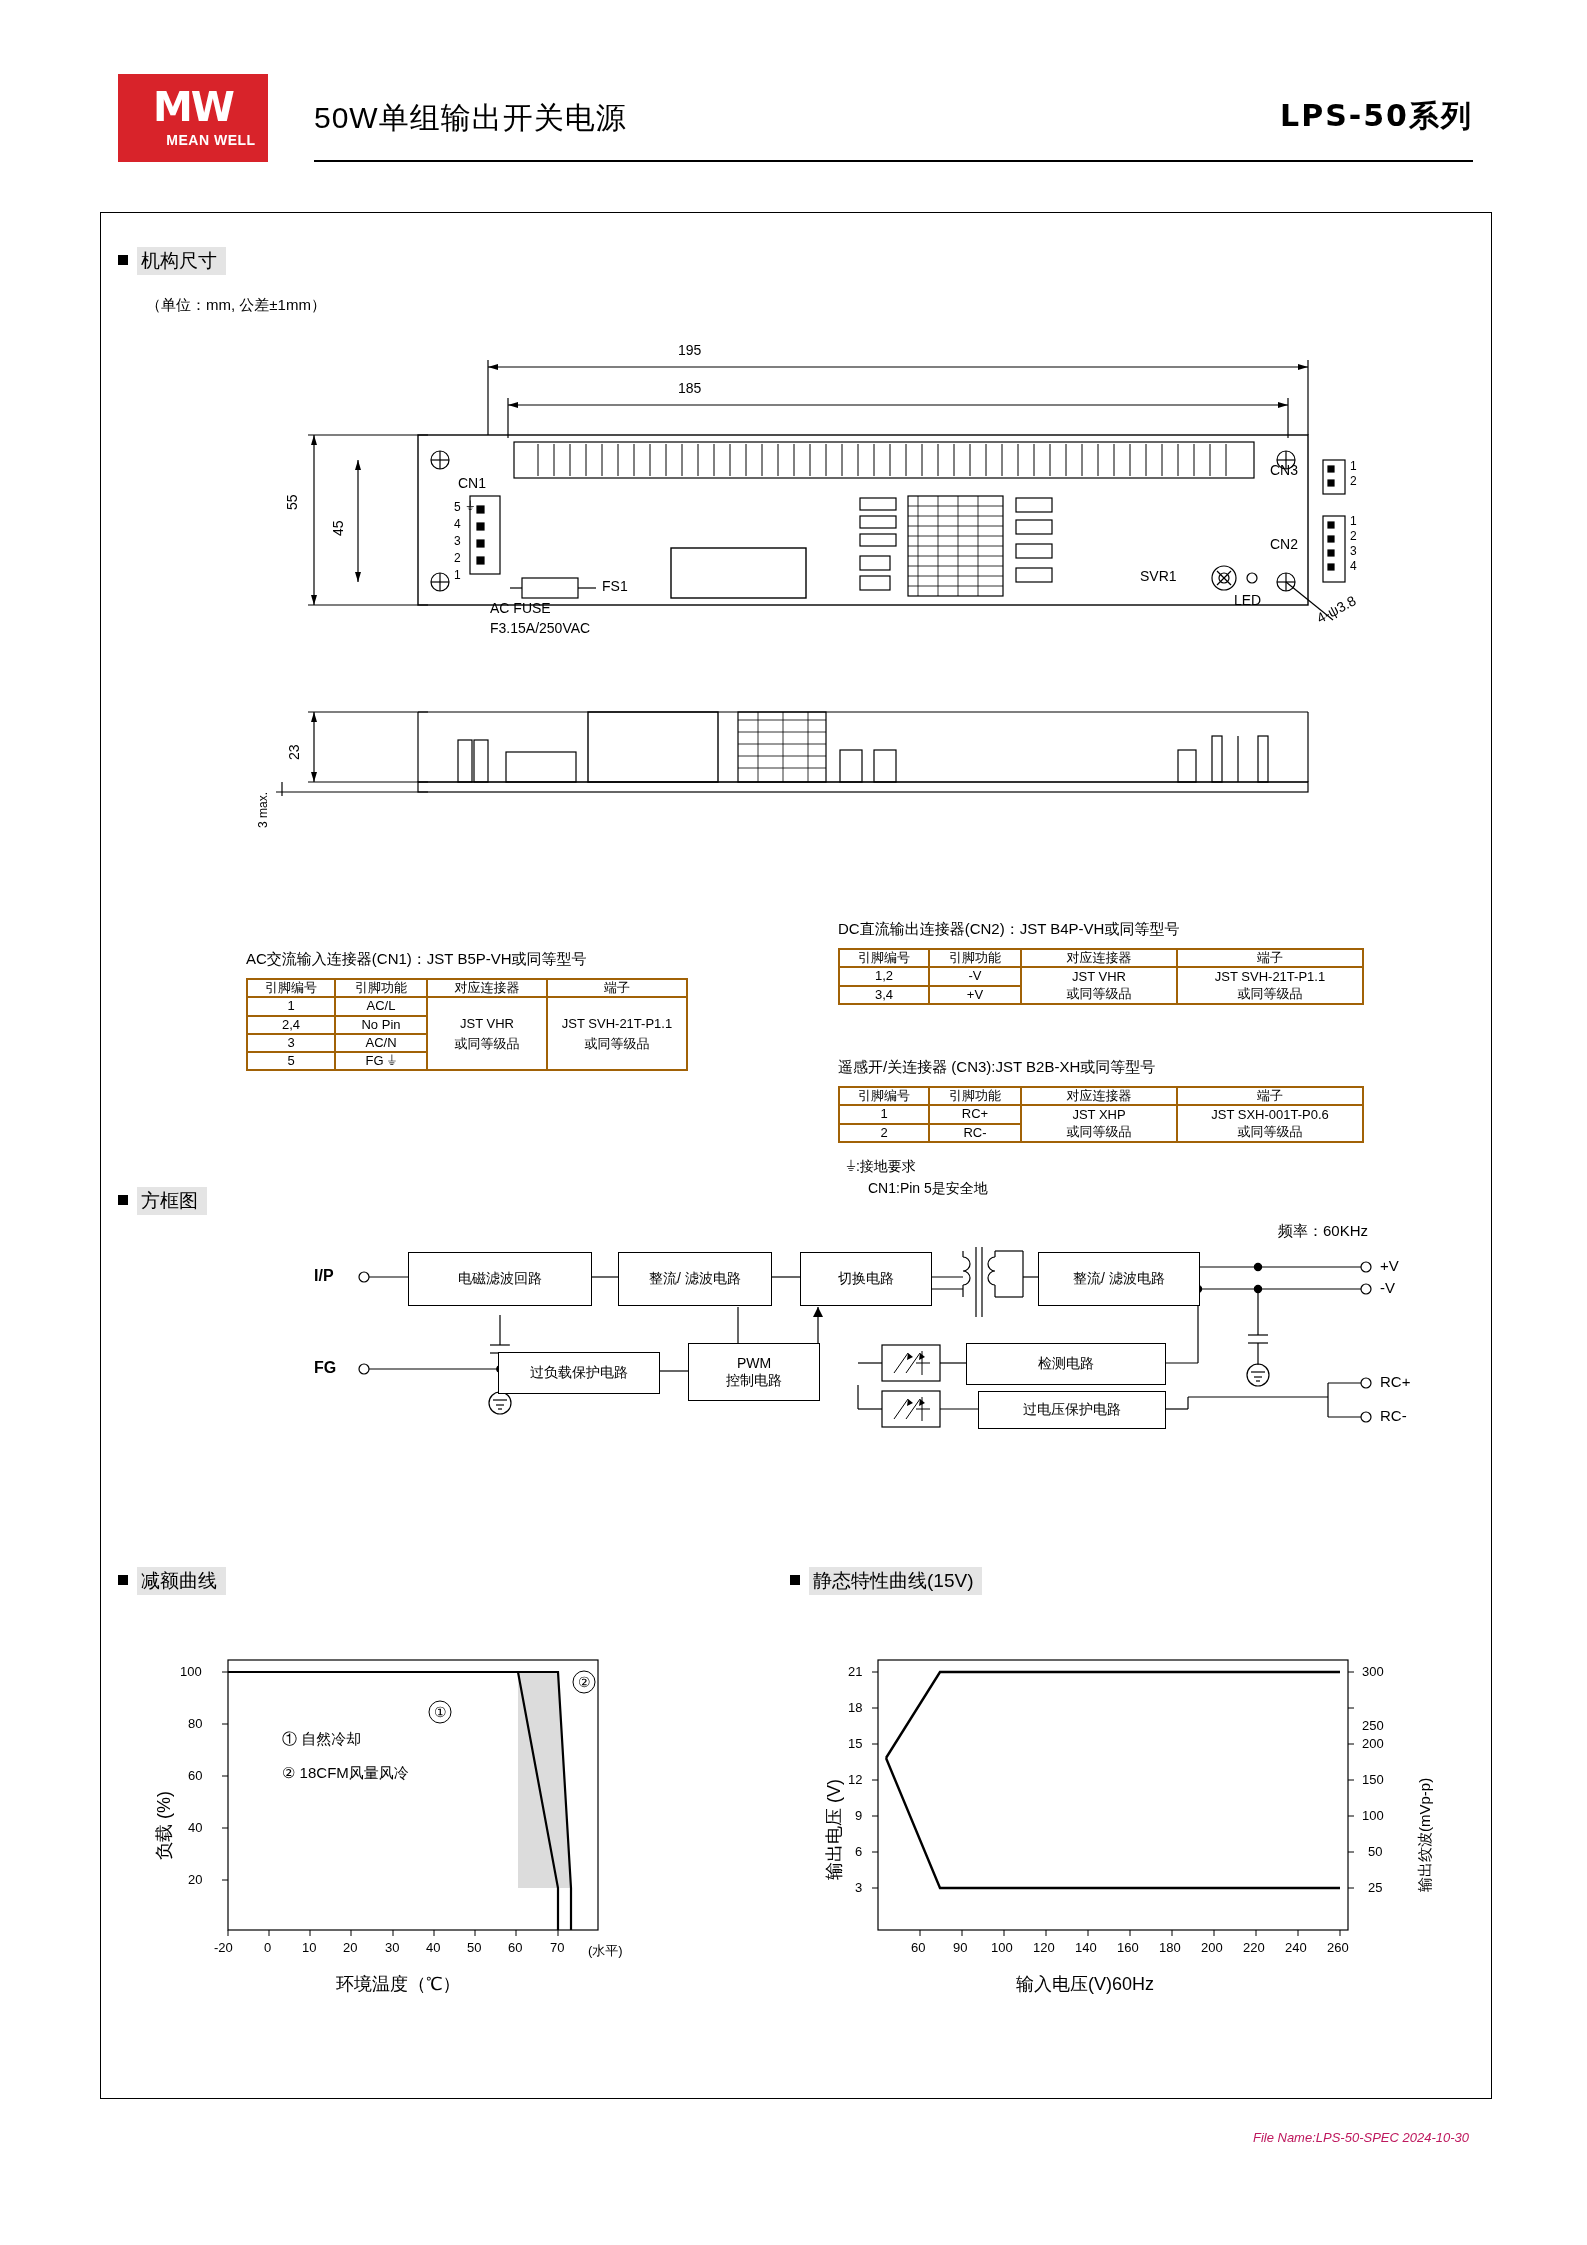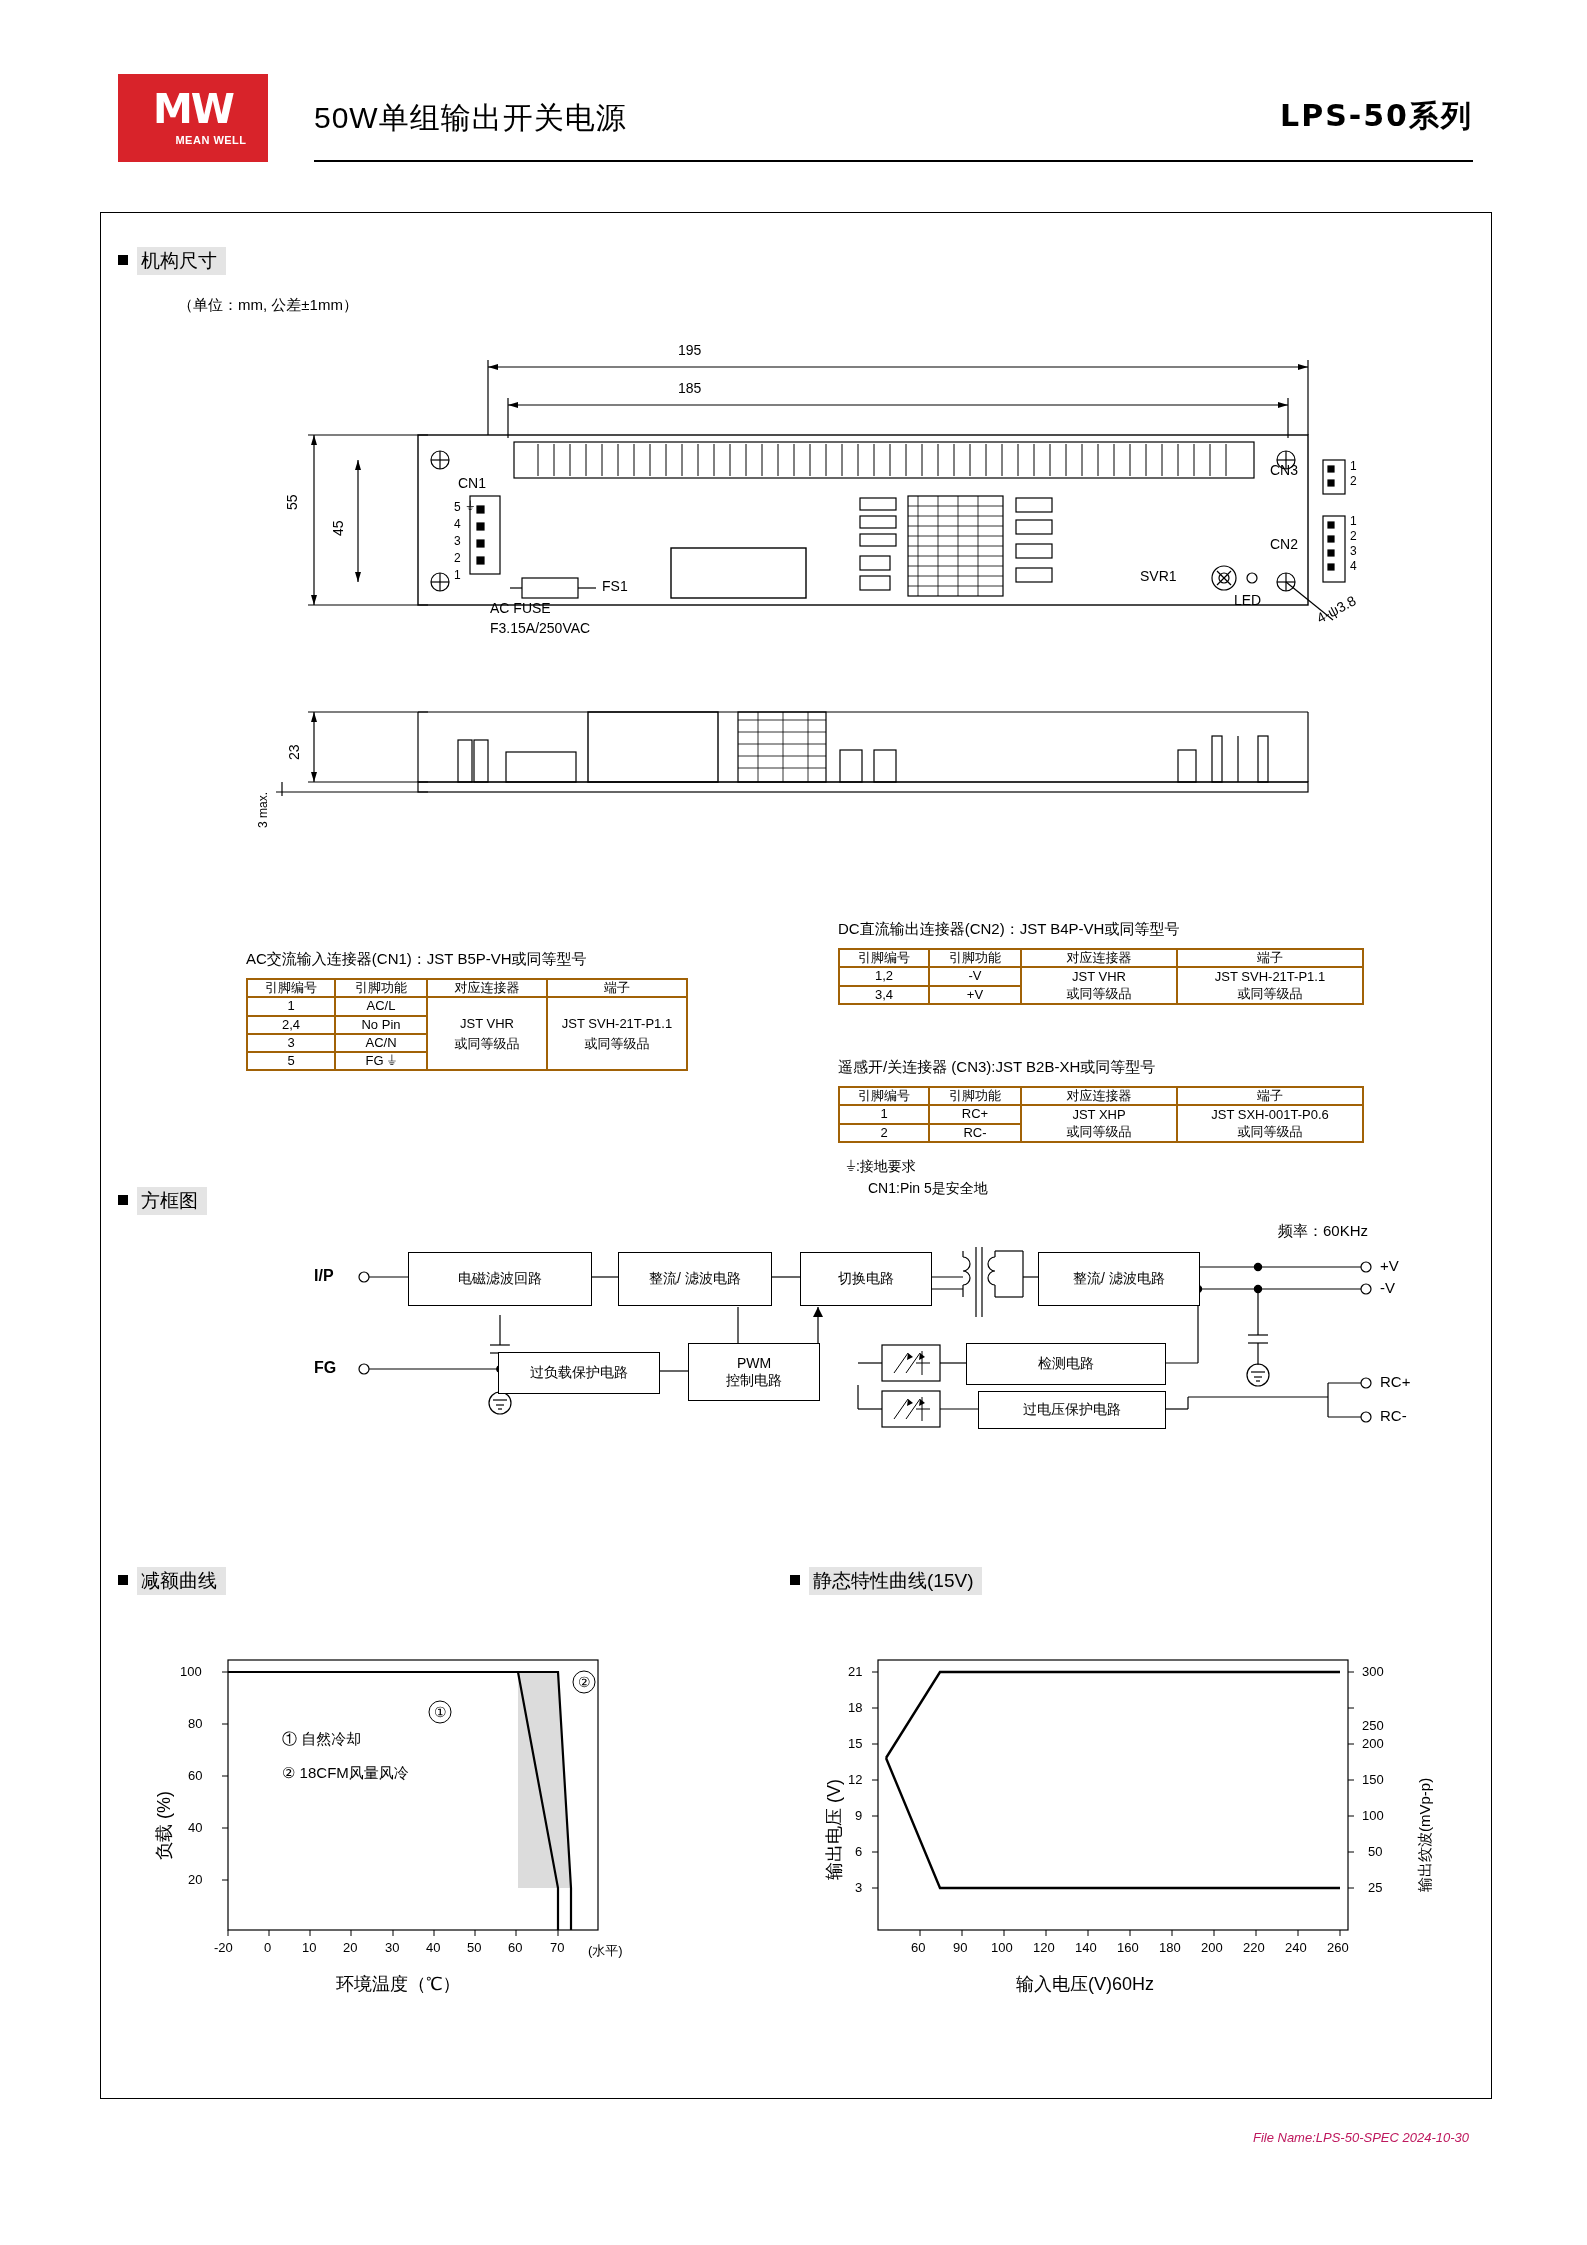--- a/index.html
+++ b/index.html
@@ -11,21 +11,21 @@
     -webkit-font-smoothing:antialiased;
   }
   .page{position:absolute;inset:0;}
 
   
   .hdr{position:absolute;left:118px;top:72px;width:1355px;height:100px;}
   .logo{position:absolute;left:0;top:2px;width:150px;height:88px;background:#d8232a;
         display:flex;flex-direction:column;align-items:center;justify-content:center;}
   .logo .mw{color:#fff;font-weight:bold;font-size:40px;letter-spacing:-2px;line-height:36px;
             font-family:"DejaVu Sans", sans-serif;}
-  .logo .mwsub{color:#fff;font-size:11px;letter-spacing:.5px;margin-top:7px;font-weight:bold;padding-left:36px;}
+  .logo .mwsub{color:#fff;font-size:14px;letter-spacing:.5px;margin-top:7px;font-weight:bold;padding-left:36px;}
   .hdr-title{position:absolute;left:196px;top:26px;font-size:30px;letter-spacing:1px;}
   .hdr-series{position:absolute;right:0;top:24px;font-size:30px;font-weight:bold;letter-spacing:2px;
               font-family:"DejaVu Sans", sans-serif;}
   .hdr-rule{position:absolute;left:196px;right:0;top:88px;border-top:2px solid #000;}
 
   
   .frame{position:absolute;left:100px;top:212px;width:1390px;height:1885px;border:1px solid #000;}
 
   
   .sec{position:absolute;font-size:19px;}
@@ -72,21 +72,21 @@
     <div class="hdr-title">50W单组输出开关电源</div>
     <div class="hdr-series">LPS-50系列</div>
     <div class="hdr-rule"></div>
   </div>
 
   <div class="frame"></div>
 
   <div class="sec" style="left:118px;top:248px;">
     <span class="sq"></span><span class="tx">机构尺寸</span>
   </div>
-  <div class="note" style="left:146px;top:296px;margin-left:32px;">（单位：mm, 公差±1mm）</div>
+  <div class="note" style="left:146px;top:296px;">（单位：mm, 公差±1mm）</div>
 
   <div class="mech">
     <svg width="1350" height="560" viewBox="0 0 1350 560">
       <g stroke="#000" fill="none" stroke-width="1.2">
 
         <line x1="370" y1="47" x2="1190" y2="47"></line>
         <line x1="370" y1="40" x2="370" y2="115"></line>
         <line x1="1190" y1="40" x2="1190" y2="115"></line>
         <path d="M370,47 l10,-3 l0,6 z" fill="#000" stroke="none"></path>
         <path d="M1190,47 l-10,-3 l0,6 z" fill="#000" stroke="none"></path>

